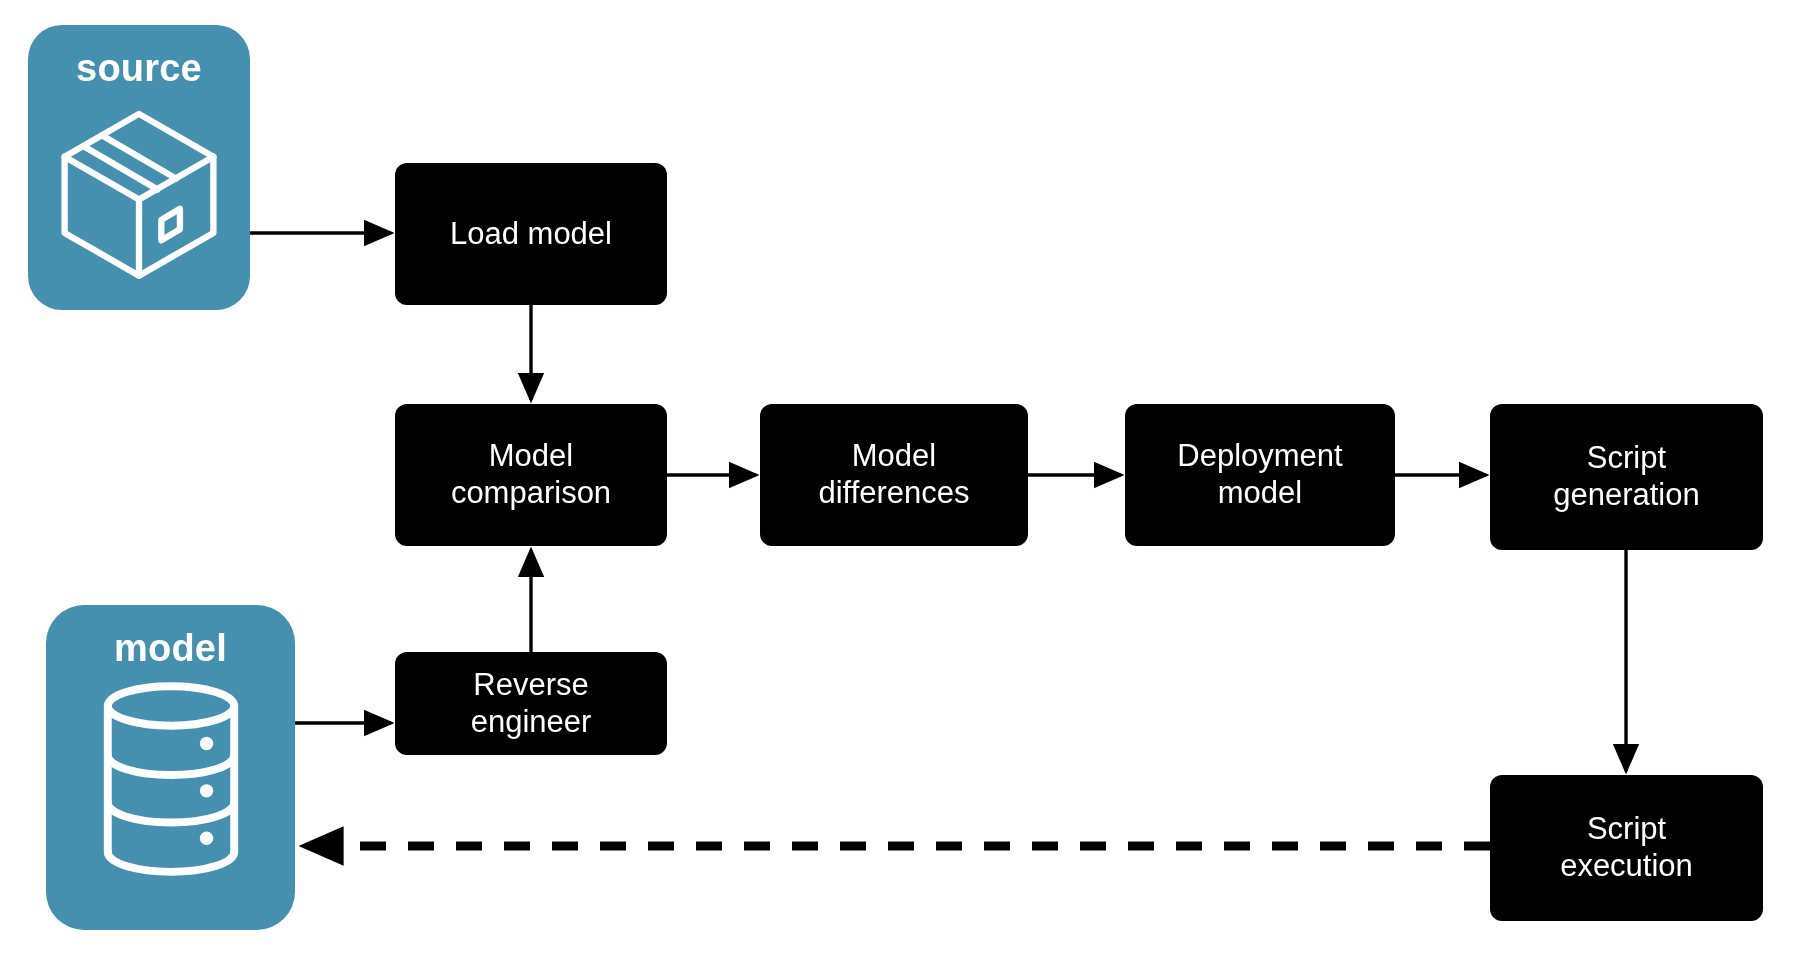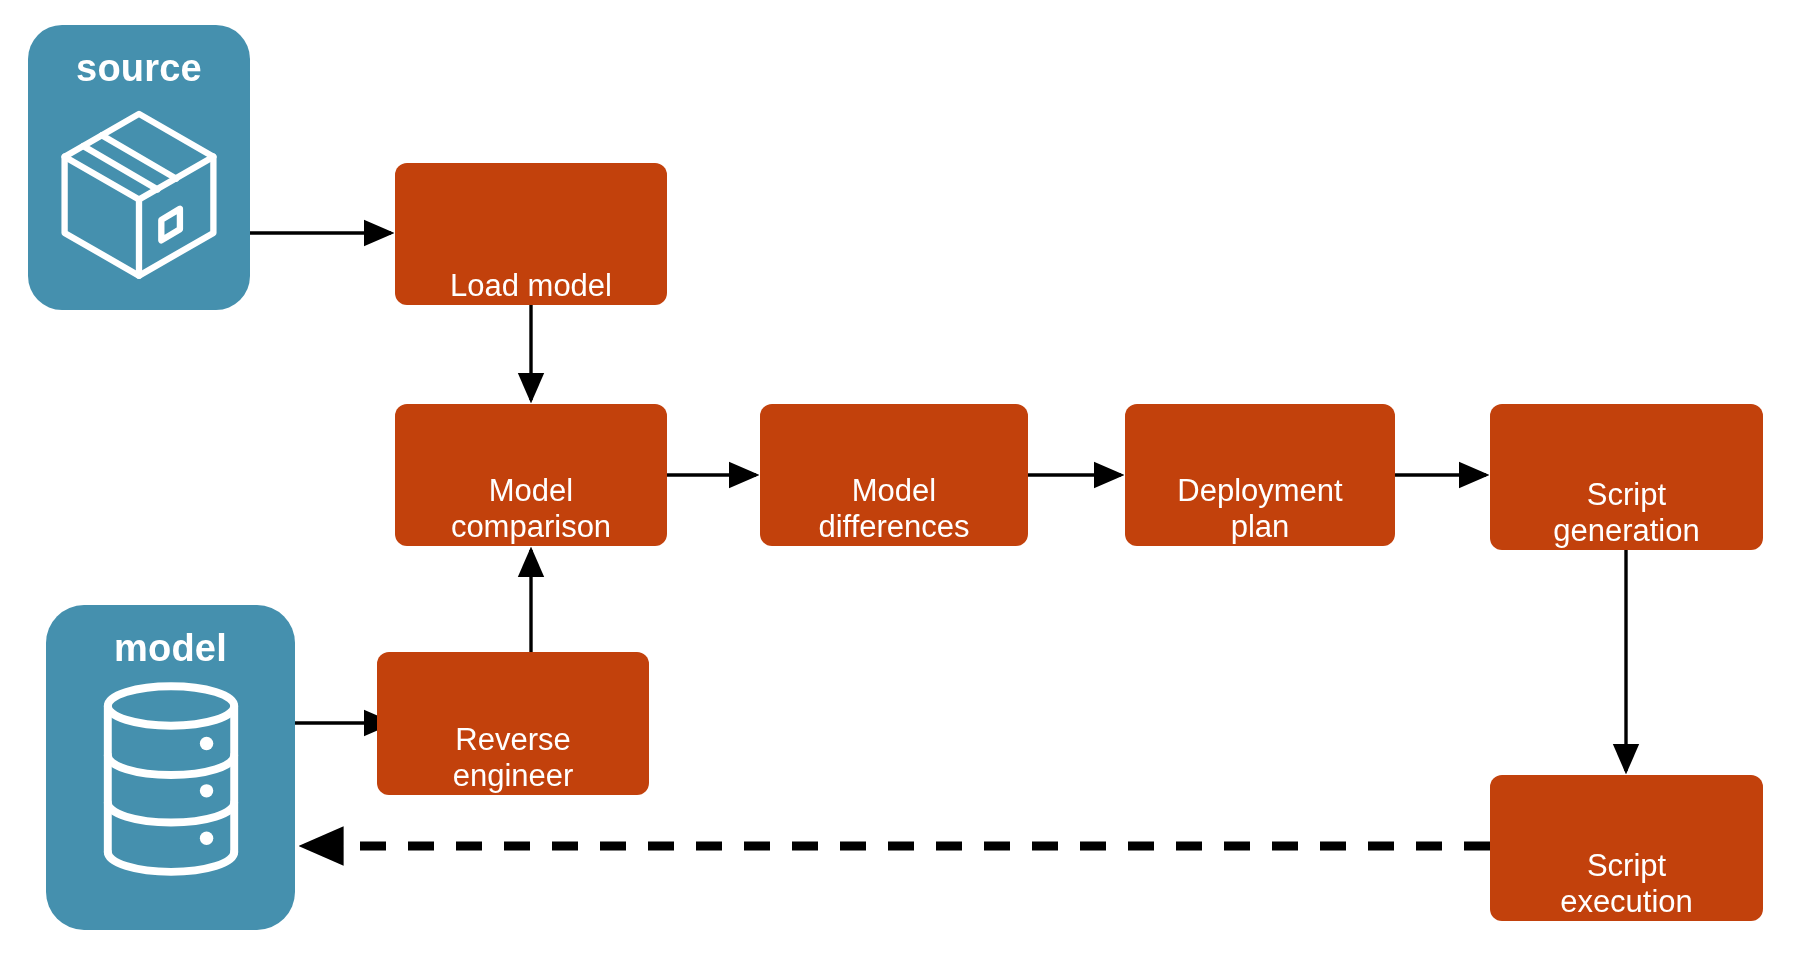--- a/index.html
+++ b/index.html
@@ -36,24 +36,24 @@
     letter-spacing: 0.2px;
     line-height: 1;
     text-align: right;
   }
   .endpoint-icon {
     display: block;
   }
   
   .pbox {
     position: absolute;
-    background: #c2410c;
+    background: #000000;
     border-radius: 12px;
     display: flex;
-    align-items: flex-end;
+    align-items: center;
     justify-content: center;
     box-sizing: border-box;
   }
   .pbox-label {
     color: #ffffff;
     font-size: 31px;
     line-height: 1.18;
     text-align: center;
     white-space: pre-line;
     padding: 0 10px;
@@ -156,29 +156,29 @@
 comparison</div>
   </div>
 
   <div class="pbox" style="left:760px; top:404px; width:268px; height:142px;">
     <div class="pbox-label">Model
 differences</div>
   </div>
 
   <div class="pbox" style="left:1125px; top:404px; width:270px; height:142px;">
     <div class="pbox-label">Deployment
-plan</div>
+model</div>
   </div>
 
   <div class="pbox" style="left:1490px; top:404px; width:273px; height:146px;">
     <div class="pbox-label">Script
 generation</div>
   </div>
 
-  <div class="pbox" style="left:377px; top:652px; width:272px; height:143px;">
+  <div class="pbox" style="left:395px; top:652px; width:272px; height:103px;">
     <div class="pbox-label">Reverse
 engineer</div>
   </div>
 
   <div class="pbox" style="left:1490px; top:775px; width:273px; height:146px;">
     <div class="pbox-label">Script
 execution</div>
   </div>
 
 </div>

